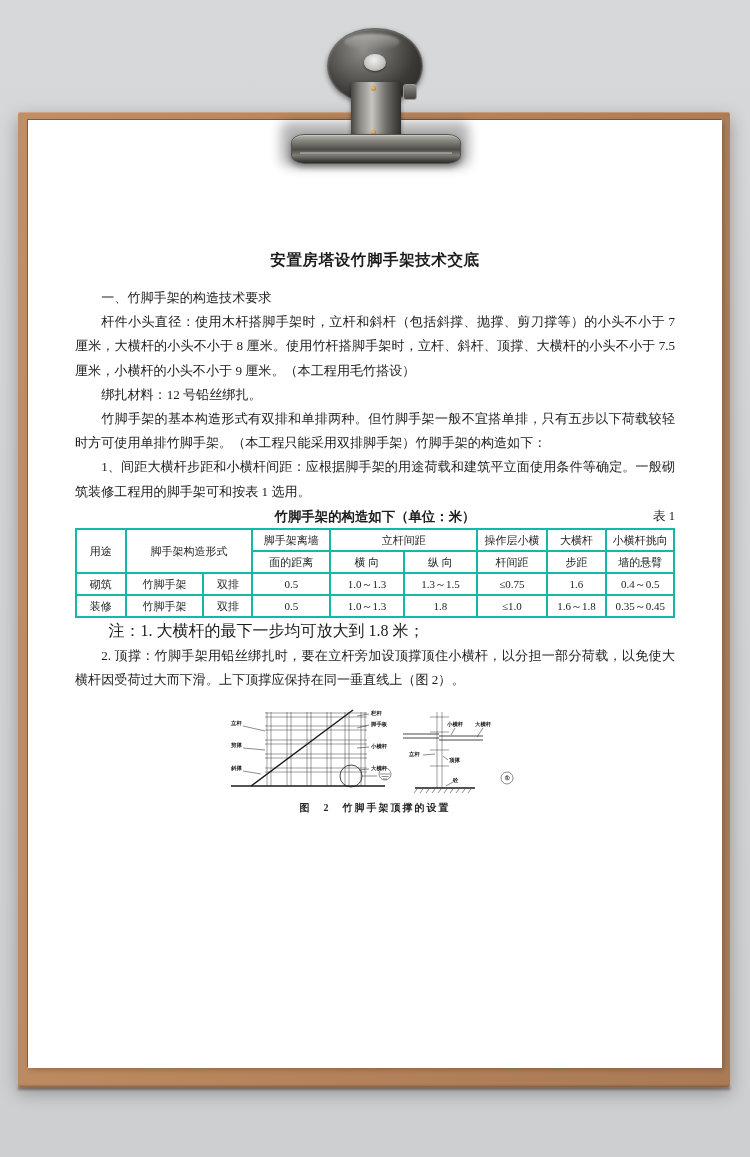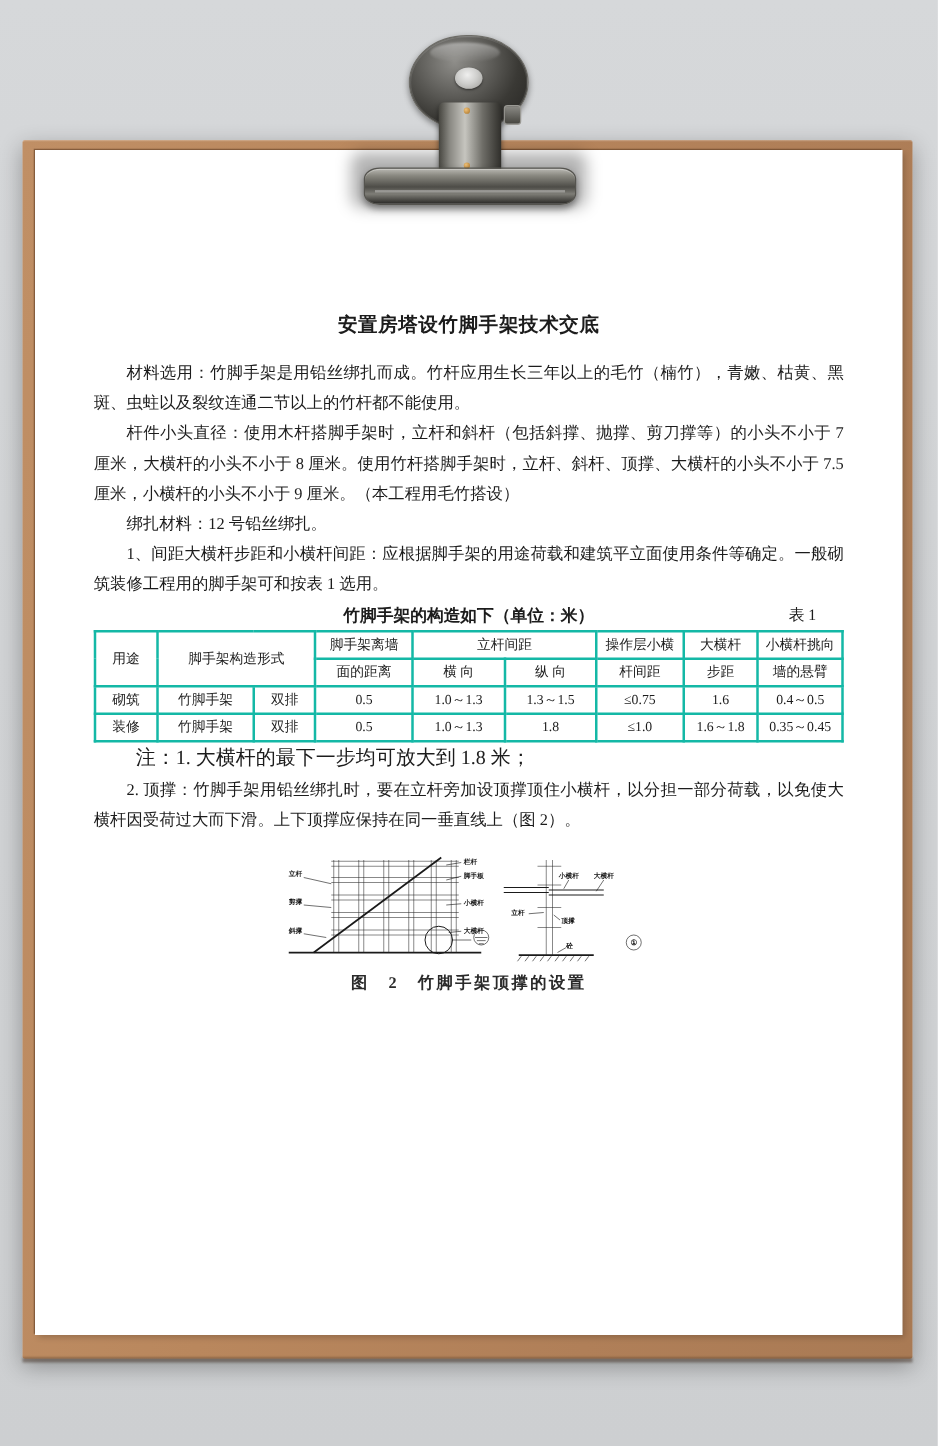--- a/index.html
+++ b/index.html
@@ -124,21 +124,21 @@
   
   .tbl-caption {
     position: relative;
     font-size: 13.4px;
     font-weight: bold;
     text-align: center;
     margin-top: 4px;
     margin-bottom: 2px;
   }
   .tbl-caption .tbl-num {
-    position: absolute; right: 22px; top: 0;
+    position: absolute; right: 0; top: 0;
     font-weight: normal;
     font-size: 12.6px;
   }
   table.param {
     width: 100%;
     border-collapse: collapse;
     font-size: 11px;
     table-layout: fixed;
   }
   table.param td, table.param th {
@@ -161,21 +161,21 @@
 
   
   .figure-wrap {
     margin-top: 12px;
     display: flex;
     justify-content: center;
   }
   .figure-inner { position: relative; width: 300px; }
   .fig-caption {
     text-align: center;
-    font-size: 13px;
+    font-size: 10px;
     font-weight: bold;
     color: #2a2a2a;
     margin-top: 1px;
     letter-spacing: 2px;
   }
   svg.figure { display: block; }
   .flab { font-family: "Liberation Sans", sans-serif; font-size: 5.4px; fill: #141414; font-weight: bold; }
   .fline { stroke: #1a1a1a; stroke-width: 0.5; fill: none; }
   .fbar  { stroke: #1a1a1a; stroke-width: 0.8; fill: none; }
   .fbar2 { stroke: #1a1a1a; stroke-width: 1.4; fill: none; }
@@ -186,23 +186,24 @@
 
 <div id="scene">
 
   <div id="board"></div>
 
   <div id="paper">
     <div id="doc">
 
       <div class="doc-title">安置房塔设竹脚手架技术交底</div>
 
-      <p class="para">材料选用：竹脚手架是用铅丝绑扎而成。竹杆应用生长三年以上的毛竹（楠竹），青嫩、枯黄、黑斑、虫蛀以及裂纹连通二节以上的竹杆都不能使用。</p>
+      <p class="para">一、竹脚手架的构造技术要求</p>
       <p class="para">杆件小头直径：使用木杆搭脚手架时，立杆和斜杆（包括斜撑、抛撑、剪刀撑等）的小头不小于 7 厘米，大横杆的小头不小于 8 厘米。使用竹杆搭脚手架时，立杆、斜杆、顶撑、大横杆的小头不小于 7.5 厘米，小横杆的小头不小于 9 厘米。（本工程用毛竹搭设）</p>
       <p class="para">绑扎材料：12 号铅丝绑扎。</p>
+      <p class="para">竹脚手架的基本构造形式有双排和单排两种。但竹脚手架一般不宜搭单排，只有五步以下荷载较轻时方可使用单排竹脚手架。（本工程只能采用双排脚手架）竹脚手架的构造如下：</p>
       <p class="para">1、间距大横杆步距和小横杆间距：应根据脚手架的用途荷载和建筑平立面使用条件等确定。一般砌筑装修工程用的脚手架可和按表 1 选用。</p>
 
       <div class="tbl-caption">
         <span>竹脚手架的构造如下（单位：米）</span>
         <span class="tbl-num">表 1</span>
       </div>
 
       <table class="param">
         <colgroup>
           <col style="width:8.3%">

